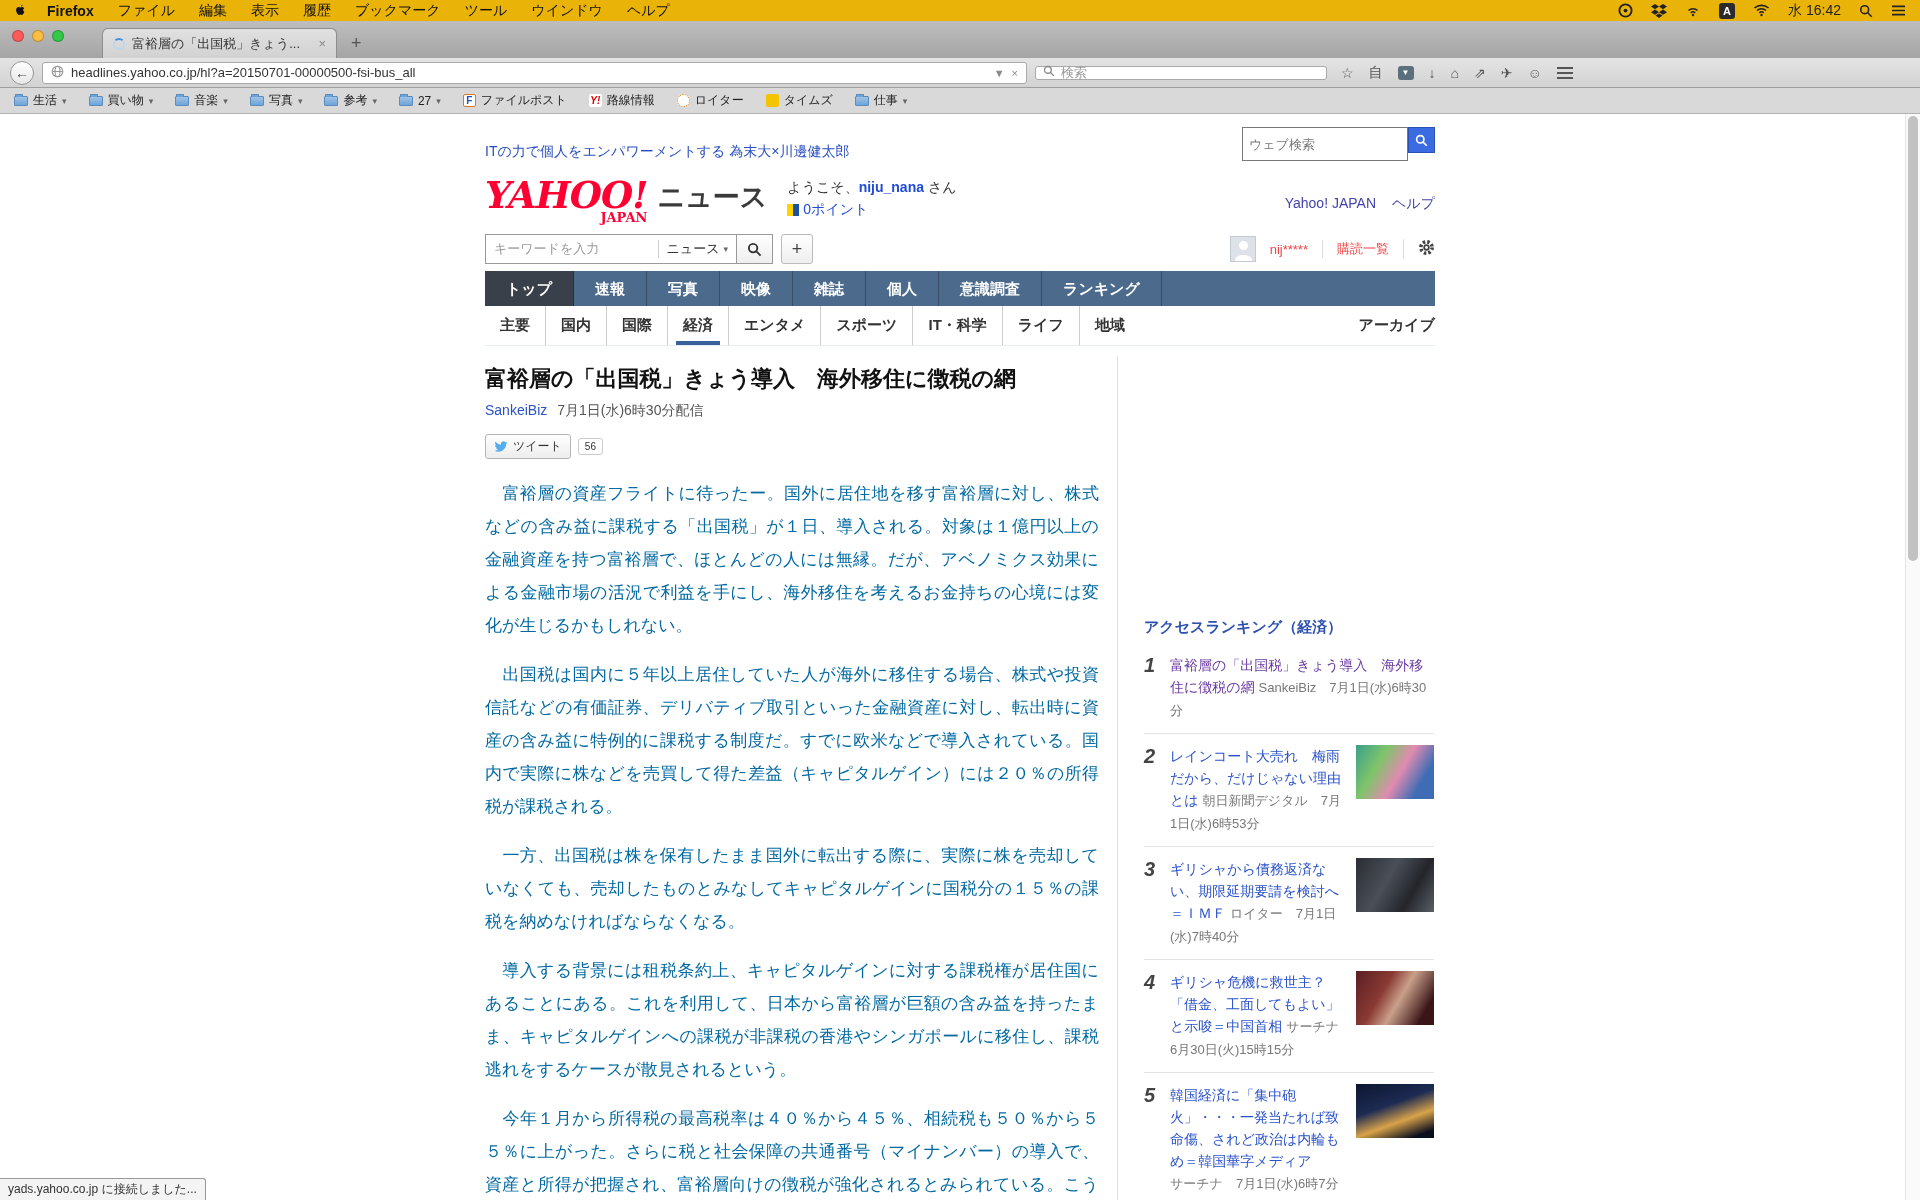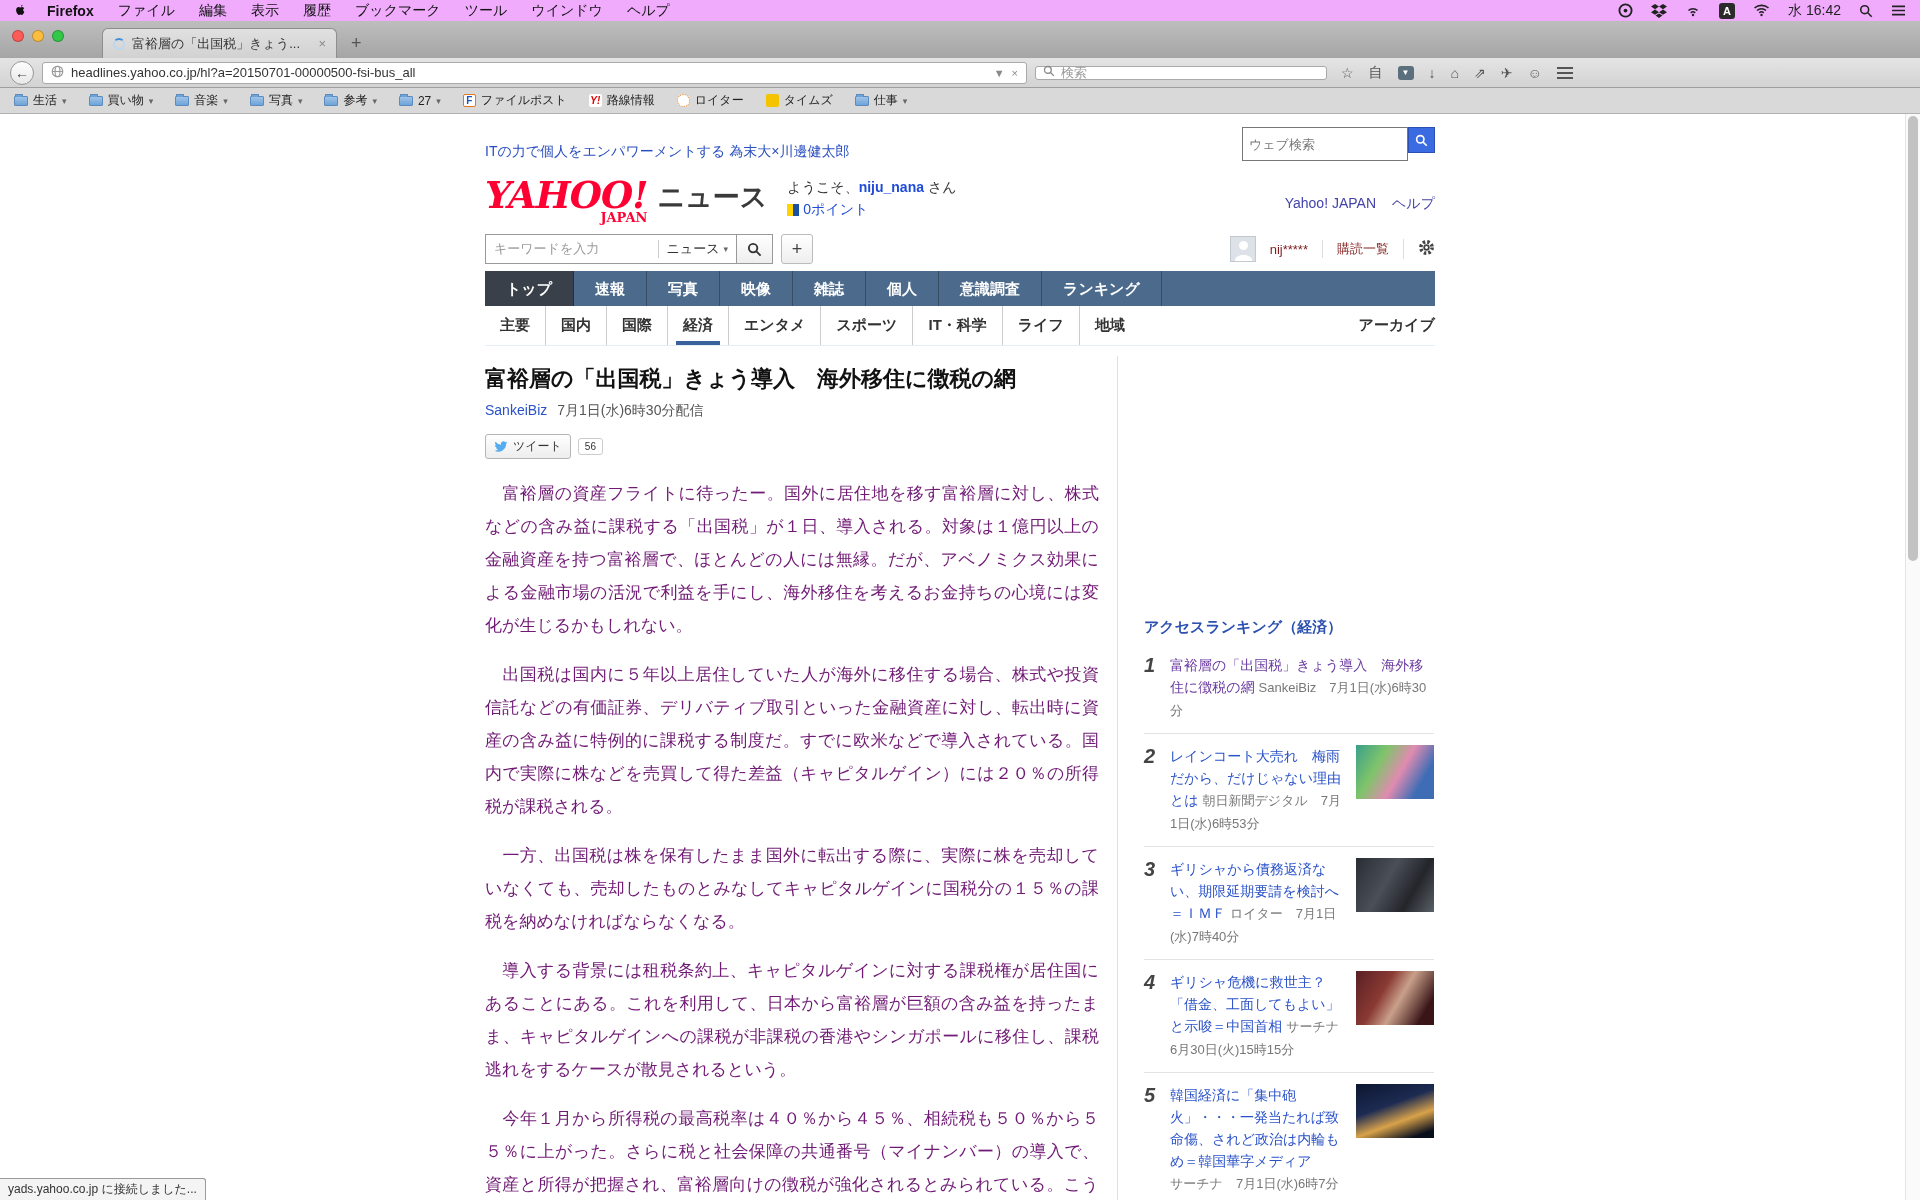--- a/index.html
+++ b/index.html
@@ -1,20 +1,20 @@
 <!DOCTYPE html>
 <html><head>
 <meta charset="utf-8">
 <style>
   * { box-sizing: border-box; margin: 0; padding: 0; }
   html,body { width:1920px; height:1200px; overflow:hidden;
     font-family:"Liberation Sans","DejaVu Sans",sans-serif; background:#fff; }
 
   
-  .menubar { height:22px; background:#f0abfc; border-bottom:1px solid #bcbcbc;
+  .menubar { height:22px; background:#eab308; border-bottom:1px solid #bcbcbc;
     display:flex; align-items:center; padding:0 14px; font-size:14px; color:#111; }
   .menubar .apple { margin-right:20px; display:flex; align-items:center; }
   .menubar .app-name { font-weight:bold; margin-right:24px; }
   .menubar .menu-item { margin-right:24px; cursor:default; }
   .menubar .right { margin-left:auto; display:flex; align-items:center; gap:18px; color:#222; }
   .menubar .right svg { display:block; }
   .inputsrc { width:16px; height:16px; background:#2b2b2b; color:#fff; border-radius:3px;
     font-size:11px; font-weight:bold; display:flex; align-items:center; justify-content:center; }
   .clock { font-size:14px; }
 
@@ -91,21 +91,21 @@
   .header-links { margin-left:auto; font-size:14px; color:#4343aa; padding-bottom:10px; display:flex; gap:16px; }
 
   .search-row { display:flex; align-items:center; height:44px; margin-top:4px; }
   .kw { width:252px; height:30px; border:1px solid #999; display:flex; align-items:center; padding:0 8px; }
   .kw .ph { color:#9a9a9a; font-size:13px; flex:1; }
   .kw .scope { color:#333; font-size:13px; border-left:1px solid #ccc; padding-left:8px; display:flex; gap:4px; align-items:center; }
   .sbtn { width:36px; height:30px; border:1px solid #999; border-left:none; background:linear-gradient(#fff,#eee);
     display:flex; align-items:center; justify-content:center; }
   .addbtn { width:32px; height:30px; border:1px solid #bbb; border-radius:3px; margin-left:8px;
     display:flex; align-items:center; justify-content:center; font-size:18px; color:#444; background:linear-gradient(#fff,#eee); }
-  .user-area { margin-left:auto; display:flex; align-items:center; gap:14px; font-size:13px; color:#7f1d1d; }
+  .user-area { margin-left:auto; display:flex; align-items:center; gap:14px; font-size:13px; color:#ef4444; }
   .avatar { width:26px; height:26px; background:#dde2e8; border:1px solid #c3c9d0; position:relative; overflow:hidden; }
   .avatar::before { content:""; position:absolute; top:4px; left:8px; width:9px; height:9px; border-radius:50%; background:#fff; }
   .avatar::after { content:""; position:absolute; bottom:-4px; left:4px; width:17px; height:10px; border-radius:50% 50% 0 0; background:#fff; }
   .sep-l { border-left:1px solid #ddd; padding-left:14px; }
   .gear-wrap { padding-left:14px; border-left:1px solid #ddd; }
 
   .main-nav { height:35px; background:#4c6b8c; display:flex; }
   .main-nav .tab-item { line-height:35px; padding:0 21px; color:#fff; font-size:15px; font-weight:bold;
     border-right:1px solid rgba(0,0,0,.28); }
   .main-nav .tab-item.active { background:#394049; }
@@ -120,21 +120,21 @@
   .content { display:flex; padding-top:10px; min-height:860px; }
   .article { width:633px; border-right:1px solid #e0e0e0; padding-right:18px; }
   .article h1 { font-size:22px; color:#111; font-weight:bold; margin:8px 0 8px; }
   .byline { font-size:14px; margin-bottom:14px; }
   .byline .src { color:#2a52c8; }
   .byline .dt { color:#555; margin-left:6px; }
   .tweet-row { display:flex; align-items:center; gap:7px; margin-bottom:18px; }
   .tweet-btn { display:inline-flex; align-items:center; gap:5px; border:1px solid #b5b5b5; border-radius:3px;
     background:linear-gradient(#fff,#ededed); padding:3px 8px; font-size:12px; color:#333; }
   .tweet-count { border:1px solid #ccc; border-radius:3px; padding:2px 6px; font-size:10px; color:#333; }
-  .article p { font-size:17px; line-height:33px; color:#701a75; margin-bottom:16px; text-align:justify; }
+  .article p { font-size:17px; line-height:33px; color:#0369a1; margin-bottom:16px; text-align:justify; }
 
   .sidebar { width:316px; padding-left:26px; }
   .ad-space { height:262px; }
   .rank-title { font-size:15px; font-weight:bold; color:#2b50b0; margin-bottom:6px; }
   .rank-item { display:flex; padding:11px 0; border-bottom:1px solid #e3e3e3; }
   .rank-num { width:26px; flex-shrink:0; font-style:italic; font-weight:bold; font-size:20px; color:#444; }
   .rank-body { flex:1; font-size:14px; line-height:22px; }
   .rank-body a { text-decoration:none; color:#2a52c8; }
   .rank-body a.visited { color:#6a3aa0; }
   .rank-meta { color:#777; font-size:13px; }

